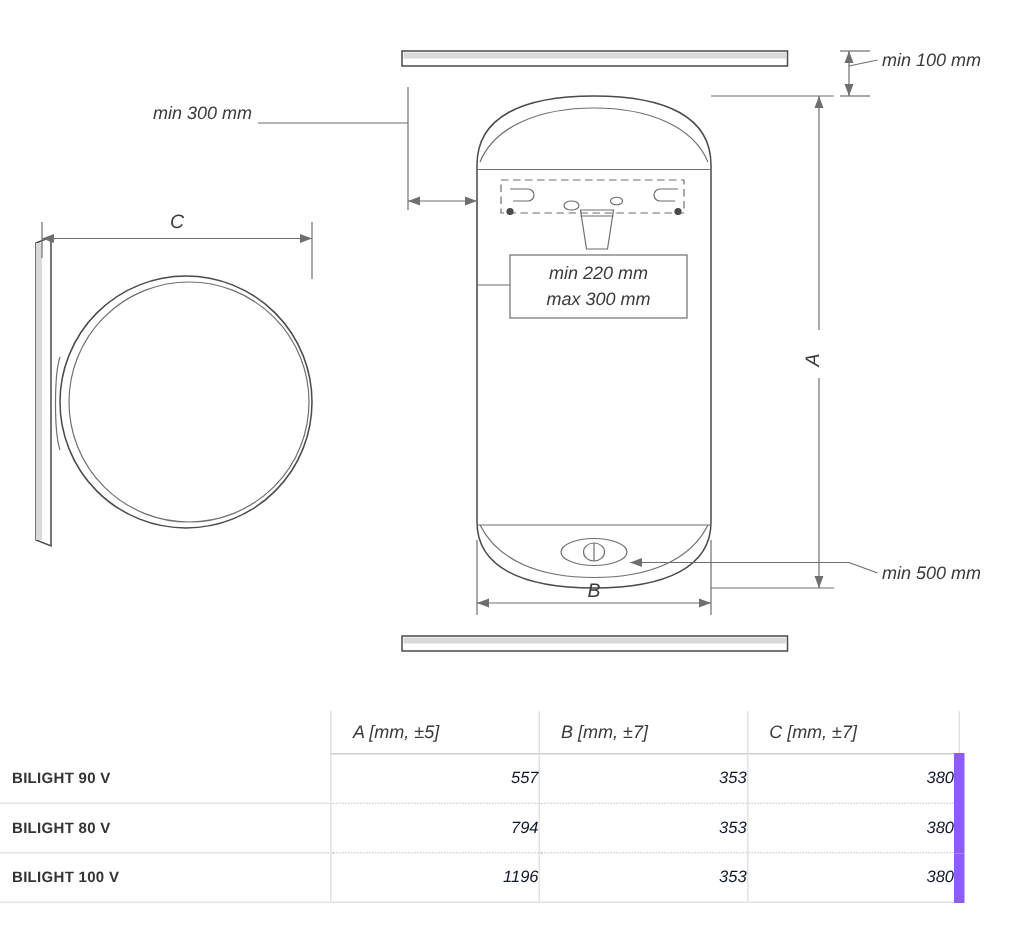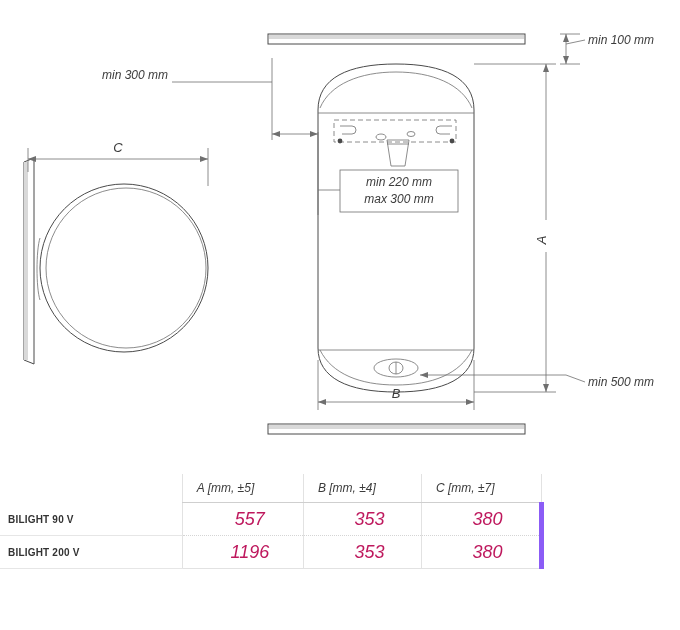--- a/index.html
+++ b/index.html
@@ -63,21 +63,21 @@
   }
   .wall-fill {
     fill: #d9d9d9;
   }
 
   
   #spec-table {
     position: absolute;
     left: 0;
     top: 474px;
-    width: 544px;
+    width: 643px;
     border-collapse: collapse;
     font-size: 11px;
   }
   #spec-table td, #spec-table th {
     padding: 0;
     vertical-align: middle;
   }
   .row-name {
     width: 248px;
     padding-left: 8px !important;
@@ -106,28 +106,28 @@
     padding-left: 14px !important;
     color: #3b3b3b;
     border-left: 1px solid #e2e2e2;
     border-bottom: 1px solid #cfcfcf;
   }
   .hdr-cell.last { border-right: 1px solid #e2e2e2; }
   .val-cell {
     width: 144px;
     height: 32px;
     font-style: italic;
-    font-size: 18px;
-    text-align: center;
+    font-size: 11px;
+    text-align: right;
     padding-left: 14px !important;
-    color: #be185d;
+    color: #0f172a;
     border-left: 1px solid #e2e2e2;
     border-bottom: 1px dotted #d5d5d5;
   }
-  .val-cell.last { border-right: 5px solid #8b5cf6; }
+  .val-cell.last { border-right: 7px solid #8b5cf6; }
   tr.last-row .val-cell { border-bottom: 1px solid #e2e2e2; font-style: italic; }
   tr.last-row .row-name { border-bottom: 1px solid #e6e6e6; }
 </style>
 </head>
 <body>
 
 <div id="diagram-root">
 
   <svg class="drawing" viewBox="0 0 680 470">
 
@@ -252,32 +252,38 @@
       <line class="thin-line" x1="566" y1="375" x2="585" y2="382"></line>
       <text class="dim-label" x="588" y="386">min 500 mm</text>
     </g>
   </svg>
 
   <table id="spec-table">
     <thead>
       <tr>
         <th class="hdr-blank"></th>
         <th class="hdr-cell">A [mm, ±5]</th>
-        <th class="hdr-cell">B [mm, ±4]</th>
+        <th class="hdr-cell">B [mm, ±7]</th>
         <th class="hdr-cell last">C [mm, ±7]</th>
       </tr>
     </thead>
     <tbody>
       <tr>
         <td class="row-name first">BILIGHT 90 V</td>
         <td class="val-cell">557</td>
         <td class="val-cell">353</td>
         <td class="val-cell last">380</td>
       </tr>
+      <tr>
+        <td class="row-name">BILIGHT 80 V</td>
+        <td class="val-cell">794</td>
+        <td class="val-cell">353</td>
+        <td class="val-cell last">380</td>
+      </tr>
       <tr class="last-row">
-        <td class="row-name">BILIGHT 200 V</td>
+        <td class="row-name">BILIGHT 100 V</td>
         <td class="val-cell">1196</td>
         <td class="val-cell">353</td>
         <td class="val-cell last">380</td>
       </tr>
     </tbody>
   </table>
 </div>
 
 </body></html>

